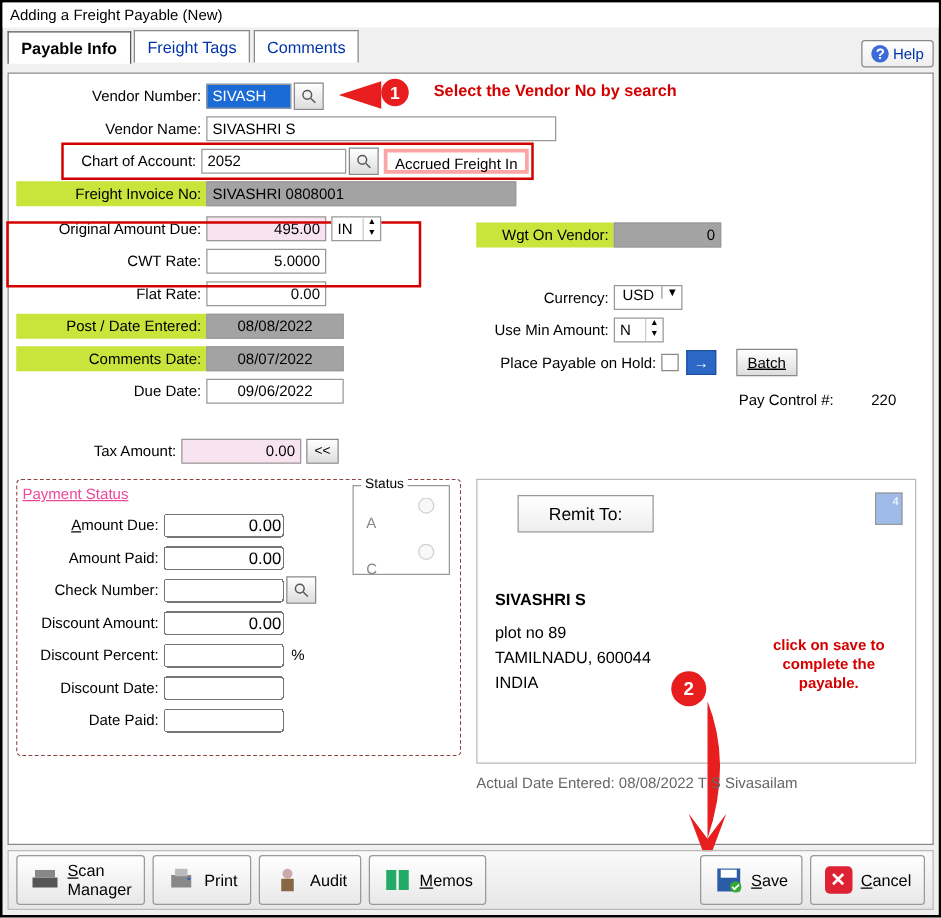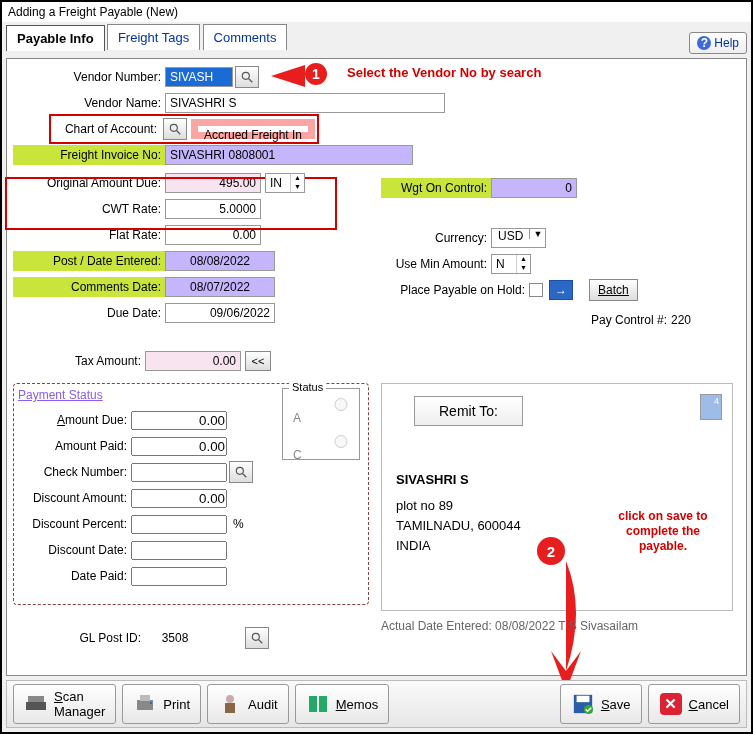--- a/index.html
+++ b/index.html
@@ -15,24 +15,24 @@
 
   .row { display:flex; align-items:center; height:24px; margin-bottom:2px;}
   .lbl { text-align:right; padding-right:4px; font-size:12px; white-space:nowrap;}
   input[type="text"] { border:1px solid #999; height:20px; padding:0 4px; font-size:12px; background:#fff; }
   input.num { text-align:right; }
   .search-btn { width:24px; height:22px; border:1px solid #888; background:linear-gradient(#fff,#ddd); margin-left:2px; cursor:pointer; display:inline-flex; align-items:center; justify-content:center;}
   .search-btn svg { width:14px; height:14px;}
 
   .coa-box { border:2px solid #d40000; padding:2px 2px; display:flex; align-items:center; }
   .coa-box .lbl { width:108px;}
-  .coa-name { border:7px solid #fca5a5; padding:2px 6px; height:20px; margin-left:4px; }
+  .coa-name { border:3px solid #fca5a5; padding:2px 6px; height:20px; margin-left:4px; }
 
   .hl-green { background:#c9e43a; }
-  input.hl-green { background:#c4b5fd; }
+  input.hl-green { background:#a3a3a3; }
   input.pink { background:#f7e4f0;padding-left:46px; }
   input.sel { background:#1a6bd6; color:#fff; }
 
   .freight-block .lbl { background:#c9e43a; height:20px; line-height:20px;}
 
   .red-box1 { position:absolute; border:2px solid #d40000; left:-2px; top:118px; width:332px; height:53px;}
   .callout1 { position:absolute; left:264px; top:4px; width:70px; height:42px;}
   .annot1 { position:absolute; left:340px; top:6px; color:#d40000; font-weight:bold; font-size:13px;}
   .bubble { background:#e81e1e; color:#fff; font-weight:bold; border-radius:50%; width:22px; height:22px; display:inline-flex; align-items:center; justify-content:center; font-size:14px;}
   .pointer-left { display:inline-block; width:0; height:0; border-top:11px solid transparent; border-bottom:11px solid transparent; border-right:34px solid #e81e1e; vertical-align:middle;}
@@ -52,21 +52,21 @@
   .sel-box .dd { width:16px; border-left:1px solid #999; text-align:center; font-size:9px; cursor:pointer;}
 
   .eye-btn { width:26px; height:22px; border:1px solid #888; background:linear-gradient(#fff,#ddd); cursor:pointer; display:inline-flex; align-items:center; justify-content:center; font-size:13px;}
   .arrow-btn { width:24px; height:20px; background:#2b68c6; color:#fff; display:inline-flex; align-items:center; justify-content:center; cursor:pointer; border:1px solid #1b4fa0; margin-left:6px; font-weight:bold;}
   .batch-btn { border:1px solid #888; padding:3px 8px; background:linear-gradient(#fff,#ddd); cursor:pointer; margin-left:16px; text-decoration:underline;}
 
   .dbl-lt { border:1px solid #888; background:linear-gradient(#fff,#ddd); height:20px; width:26px; display:inline-flex; align-items:center; justify-content:center; margin-left:4px; cursor:pointer; font-size:11px;}
 
   
   .pay-box { position:absolute; left:6px; top:324px; width:356px; height:222px; border:1px dashed #8a4040; border-radius:4px; padding:4px 4px;}
-  .pay-title { color:#8b5cf6; text-decoration:underline; font-size:12px; }
+  .pay-title { color:#ec4899; text-decoration:underline; font-size:12px; }
   .status-grp { position:absolute; right:8px; top:4px; border:1px solid #999; width:78px; height:72px; }
   .status-grp .legend { position:absolute; top:-8px; left:6px; background:#fff; padding:0 3px; font-size:11px;}
   .status-grp .opt { margin:8px 0 0 10px; color:#888;}
   .status-grp input[type="radio"] { vertical-align:middle; margin-right:4px;}
 
   .pay-box .row .lbl { width:113px; }
   .pay-box input { width:96px;}
 
   
   .remit-panel { position:absolute; left:374px; top:324px; width:352px; height:228px; border:1px solid #bbb; background:#fff; }
@@ -127,20 +127,21 @@
   </div>
 
   <div class="row">
     <div class="lbl" style="width:152px">Vendor Name:</div>
     <input type="text" style="width: 280px;" value="SIVASHRI S">
   </div>
 
   <div class="row">
     <div class="coa-box" style="margin-left:36px;">
       <div class="lbl">Chart of Account:</div>
+      <input type="text" style="width: 116px;" value="2052">
       <button class="search-btn">
             <svg viewBox="0 0 24 24">
               <circle cx="10" cy="10" r="6" fill="none" stroke="#555" stroke-width="2"></circle>
               <line x1="15" y1="15" x2="21" y2="21" stroke="#555" stroke-width="2"></line>
             </svg>
           </button>
       <div class="coa-name">Accrued Freight In</div>
     </div>
   </div>
 
@@ -176,32 +177,32 @@
   <div class="row freight-block">
     <div class="lbl" style="width:152px">Post / Date Entered:</div>
     <input type="text" class="hl-green" style="width: 110px; text-align: center;" value="08/08/2022">
   </div>
   <div class="row freight-block">
     <div class="lbl" style="width:152px">Comments Date:</div>
     <input type="text" class="hl-green" style="width: 110px; text-align: center;" value="08/07/2022">
   </div>
   <div class="row">
     <div class="lbl" style="width:152px">Due Date:</div>
-    <input type="text" style="width: 110px; text-align: right;" value="09/06/2022">
+    <input type="text" style="width: 110px; text-align: center;" value="09/06/2022">
   </div>
 
   <div class="row" style="margin-top:24px;">
     <div class="lbl" style="width:132px">Tax Amount:</div>
     <input type="text" class="num pink" style="width: 96px;" value="0.00">
     <div class="dbl-lt">&lt;&lt;</div>
   </div>
 
   <div class="right-col">
     <div class="row">
-      <div class="lbl hl-green" style="height:20px; line-height:20px;">Wgt On Control:</div>
+      <div class="lbl hl-green" style="height:20px; line-height:20px;">Wgt On Vendor:</div>
       <input type="text" class="num hl-green" style="width: 86px;" value="0">
     </div>
     <div class="row" style="margin-top:26px;">
       <div class="lbl">Currency:</div>
       <div class="sel-box">
             <span>USD</span>
             <div class="dd">▼</div>
           </div>
     </div>
     <div class="row">
@@ -215,21 +216,21 @@
       </div>
     </div>
     <div class="row">
       <div class="lbl" style="width:148px">Place Payable on Hold:</div>
       <span class="chk"></span>
       <div class="arrow-btn">→</div>
       <div class="batch-btn"><span style="text-decoration:underline">Batch</span></div>
     </div>
     <div class="row" style="margin-top:6px; justify-content:flex-end; width:340px;">
       <div class="lbl" style="width:auto">Pay Control #:</div>
-      <div style="width:50px; padding-right:4px;">220</div>
+      <div style="width:50px; text-align:right; padding-right:4px;">220</div>
     </div>
   </div>
 
   <div class="pay-box">
     <div class="pay-title">Payment Status</div>
     <div class="status-grp">
       <div class="legend">Status</div>
       <div class="opt"><input type="radio" disabled="" style=""><span>A</span></div>
       <div class="opt"><input type="radio" disabled="" style=""><span>C</span></div>
     </div>
@@ -285,30 +286,20 @@
   <div class="callout2">
     <div class="circ">2</div>
     <svg width="50" height="140" viewBox="0 0 50 140">
           <path d="M25 0 Q45 50 25 110 L10 90 L25 130 L40 90 L25 110" fill="#e81e1e"></path>
         </svg>
   </div>
   <div class="annot2">click on save to complete the payable.</div>
 
   <div class="footer-meta">Actual Date Entered: 08/08/2022     T S Sivasailam</div>
 
-  <div class="gl-row">
-    <div class="lbl" style="width:132px">GL Post  ID:</div>
-    <div style="width:60px;text-align:center">3508</div>
-    <button class="search-btn" style="margin-left:40px">
-          <svg viewBox="0 0 24 24">
-            <circle cx="10" cy="10" r="6" fill="none" stroke="#555" stroke-width="2"></circle>
-            <line x1="15" y1="15" x2="21" y2="21" stroke="#555" stroke-width="2"></line>
-          </svg>
-        </button>
-  </div>
 
  </div>
 </div>
 
 <div class="bottom">
   <div class="big-btn">
     <div class="ic">
         <svg viewBox="0 0 24 24">
           <rect x="2" y="10" width="20" height="8" fill="#555"></rect>
           <rect x="4" y="4" width="16" height="6" fill="#888"></rect>

